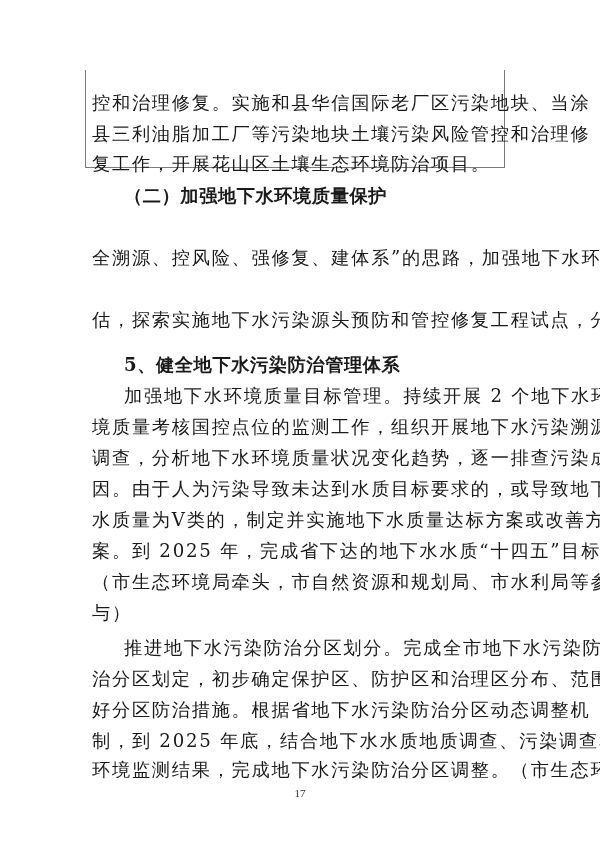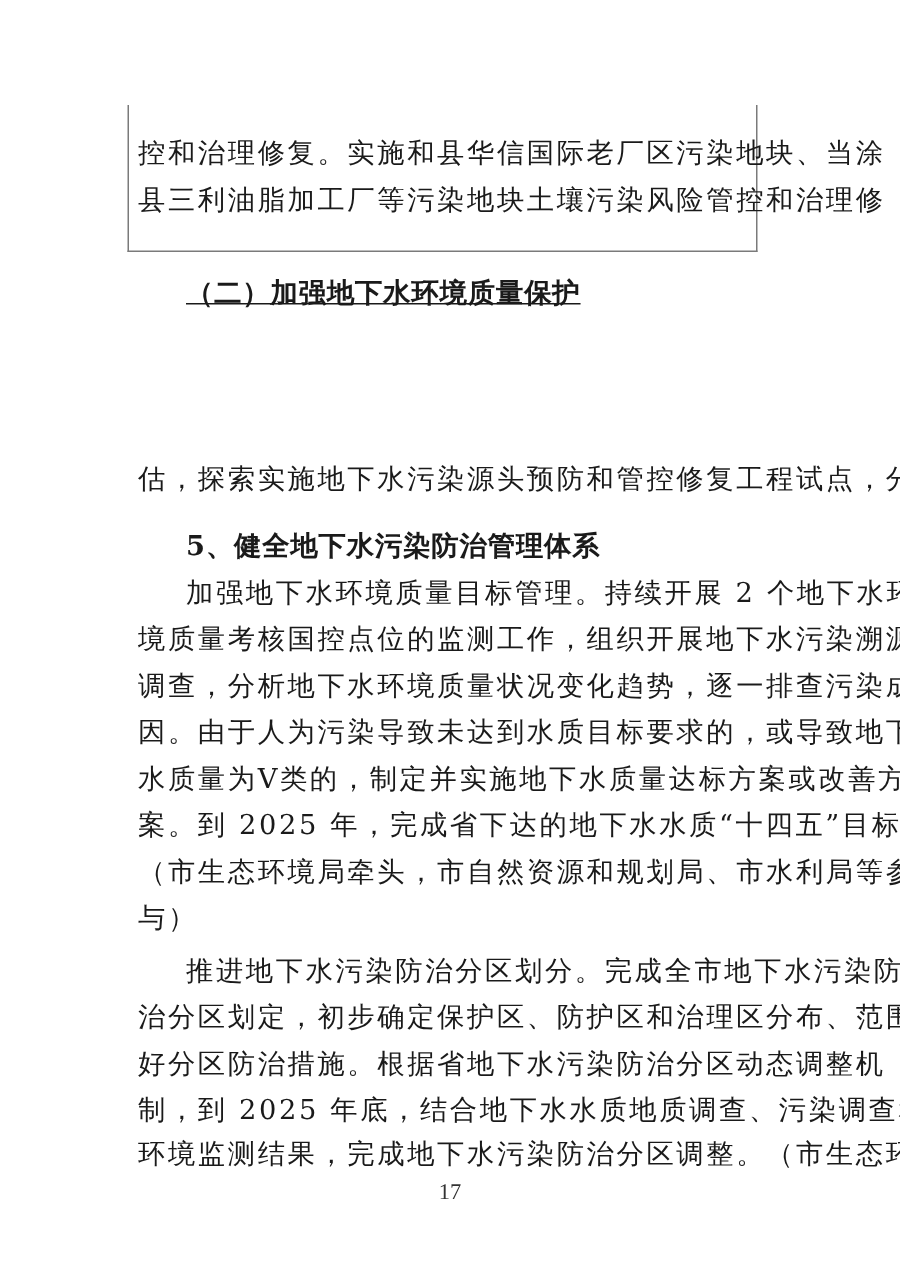--- a/index.html
+++ b/index.html
@@ -41,37 +41,39 @@
     .heading {
       font-weight: bold;
       letter-spacing: 0.6px;
     }
     .page-number {
       position: absolute;
       left: 0;
       width: 600px;
       top: 787px;
       text-align: center;
-      font-size: 15px;
+      font-size: 11px;
       color: #333;
       font-family: "Liberation Serif", serif;
     }
   </style>
 </head>
 <body>
 
 <div class="page">
 
   <div class="boxed"></div>
 
   <div class="line" style="top:123px;">县三利油脂加工厂等污染地块土壤污染风险管控和治理修</div>
   <div class="line" style="top:92px;">控和治理修复。实施和县华信国际老厂区污染地块、当涂</div>
+  <div class="line" style="top:154px; top:153px;">复工作，开展花山区土壤生态环境防治项目。</div>
 
-  <div class="line heading" style="top:185px; left:124px;text-decoration:underline;">（二）加强地下水环境质量保护</div>
+  <div class="line heading" style="top:185px; left:124px;">（二）加强地下水环境质量保护</div>
 
+  <div class="line" style="top:247px;">全溯源、控风险、强修复、建体系”的思路，加强地下水环</div>
   <div class="line" style="top:309px;">估，探索实施地下水污染源头预防和管控修复工程试点，分</div>
 
   <div class="line heading" style="top:353px; left:124px; top:354px;">5、健全地下水污染防治管理体系</div>
 
   <div class="line" style="top:385px; left:124px;">加强地下水环境质量目标管理。持续开展 2 个地下水环</div>
   <div class="line" style="top:416px;">境质量考核国控点位的监测工作，组织开展地下水污染溯源</div>
   <div class="line" style="top:447px;">调查，分析地下水环境质量状况变化趋势，逐一排查污染成</div>
   <div class="line" style="top:478px;">因。由于人为污染导致未达到水质目标要求的，或导致地下</div>
   <div class="line" style="top:509px;">水质量为Ⅴ类的，制定并实施地下水质量达标方案或改善方</div>
   <div class="line" style="top:540px;">案。到 2025 年，完成省下达的地下水水质“十四五”目标。</div>

